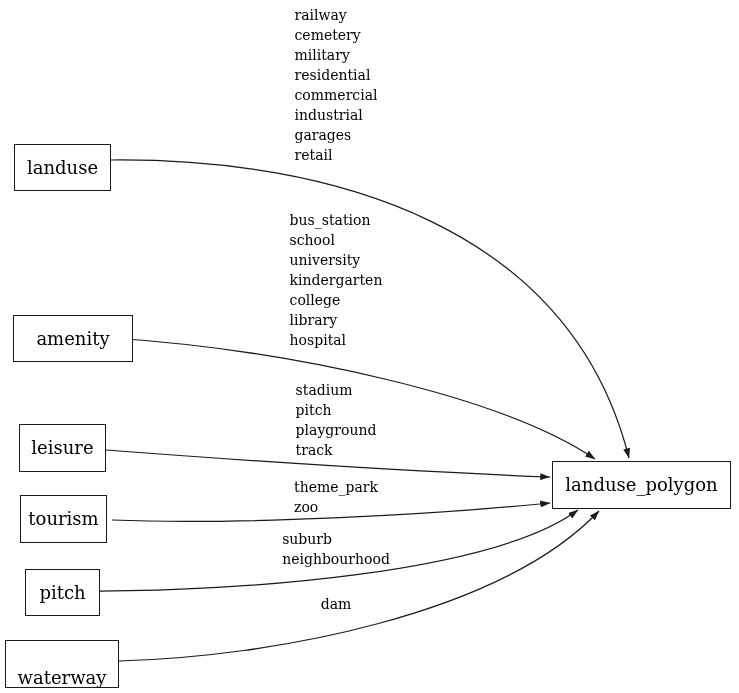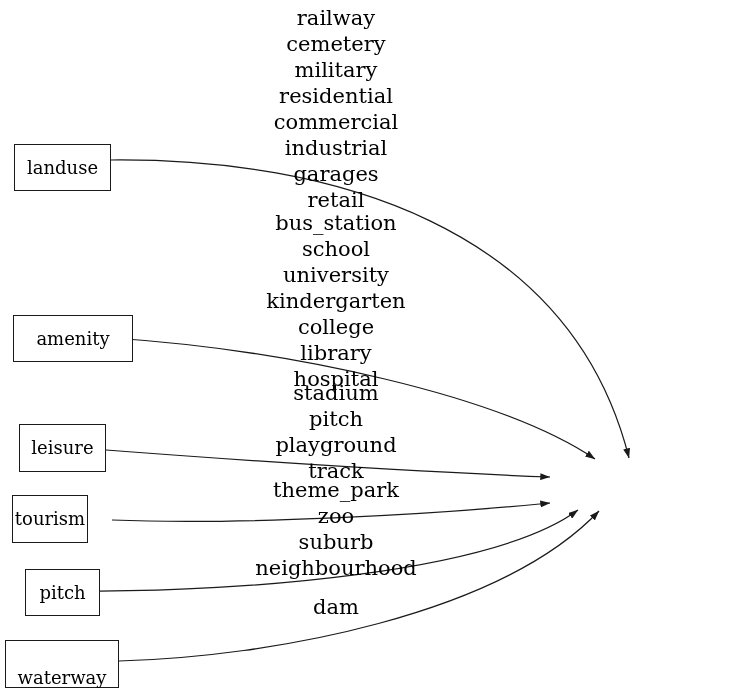--- a/index.html
+++ b/index.html
@@ -34,23 +34,23 @@
     display: flex;
     align-items: center;
     justify-content: center;
     font-size: 18px;
     line-height: 1;
     white-space: nowrap;
   }
   .edge-label {
     position: absolute;
     transform: translateX(-50%);
-    text-align: center;
-    font-size: 21px;
-    line-height: 26px;
+    text-align: left;
+    font-size: 14px;
+    line-height: 20px;
     white-space: pre-line;
   }
 </style>
 </head>
 <body>
 
 <div class="canvas">
 
   <svg class="edges" width="739" height="693" viewBox="0 0 739 693" xmlns="http://www.w3.org/2000/svg">
     <defs>
@@ -71,32 +71,35 @@
   </div>
 
   <div class="node" style="left:13px; top:315px; width:120px; height:47px;">
     <span>amenity</span>
   </div>
 
   <div class="node" style="left:19px; top:424px; width:87px; height:48px;">
     <span>leisure</span>
   </div>
 
-  <div class="node" style="left:12px; top:495px; width:76px; height:48px;">
+  <div class="node" style="left:20px; top:495px; width:87px; height:48px;">
     <span>tourism</span>
   </div>
 
   <div class="node" style="left:25px; top:569px; width:75px; height:47px;">
     <span>pitch</span>
   </div>
 
   <div class="node" style="left:5px; top:640px; width:114px; height:48px;align-items:flex-end;">
     <span>waterway</span>
   </div>
 
+  <div class="node" style="left:552px; top:461px; width:179px; height:48px;">
+    <span>landuse_polygon</span>
+  </div>
 
   <div class="edge-label" style="left:336px; top:5px;">railway
 cemetery
 military
 residential
 commercial
 industrial
 garages
 retail</div>
 

